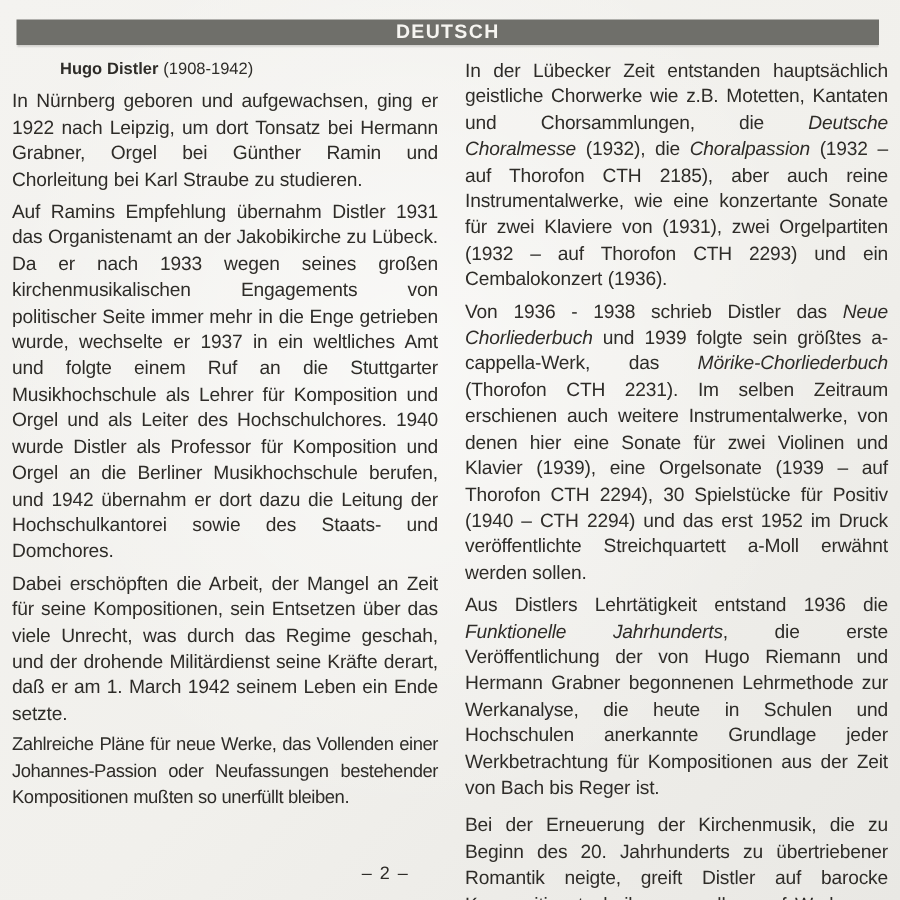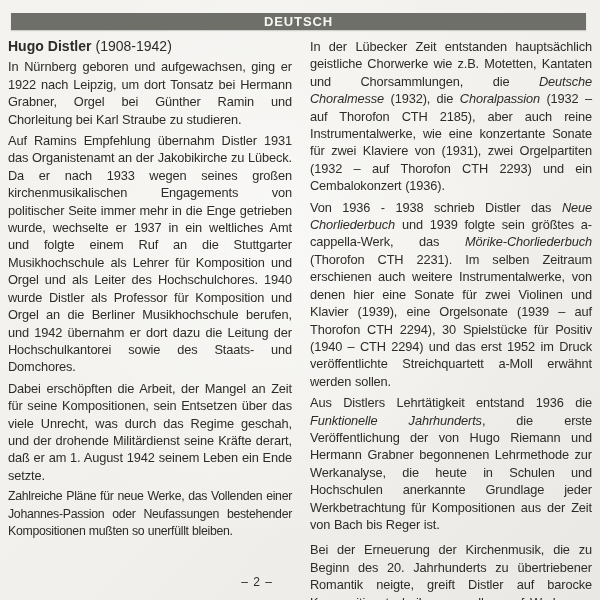--- a/index.html
+++ b/index.html
@@ -48,24 +48,25 @@
     line-height: 17.4px;
     letter-spacing: -0.12px;
     hyphens: auto;
     -webkit-hyphens: auto;
     word-spacing: 0.2px;
   }
   .col-left  { left: 8px;   width: 284px; }
   .col-right { left: 310px; width: 282px; }
   .para { margin: 0 0 4px 0; }
   .para.heading {
-    font-size: 14px;
+    font-size: 11px;
     margin-bottom: 3px;
     text-align: left;
     letter-spacing: 0;
+    margin-left: 32px;
   }
   .para.small {
     font-size: 12.3px;
     letter-spacing: -0.3px;
   }
   .para.gap-top { margin-top: 8px; }
   .b  { font-weight: bold; }
   .it { font-style: italic; }
   .footer {
     position: absolute;
@@ -83,21 +84,21 @@
 
 <div class="page" style="--bar-color: #6f6f6a; --bar-text-color: #f6f5f1; --text-color: #2e2c28;">
   <div class="header-bar">
     <span class="header-label">DEUTSCH</span>
   </div>
 
   <div class="col col-left">
       <p class="para heading"><span class="b">Hugo Distler </span><span>(1908-1942)</span></p>
       <p class="para"><span>In Nürnberg geboren und aufgewachsen, ging er 1922 nach Leipzig, um dort Tonsatz bei Hermann Grabner, Orgel bei Günther Ramin und Chorleitung bei Karl Straube zu studieren.</span></p>
       <p class="para"><span>Auf Ramins Empfehlung übernahm Distler 1931 das Organistenamt an der Jakobikirche zu Lübeck. Da er nach 1933 wegen seines großen kirchenmusikalischen Engagements von politischer Seite immer mehr in die Enge getrieben wurde, wechselte er 1937 in ein weltliches Amt und folgte einem Ruf an die Stuttgarter Musikhochschule als Lehrer für Komposition und Orgel und als Leiter des Hochschulchores. 1940 wurde Distler als Professor für Komposition und Orgel an die Berliner Musikhochschule berufen, und 1942 übernahm er dort dazu die Leitung der Hochschulkantorei sowie des Staats- und Domchores.</span></p>
-      <p class="para"><span>Dabei erschöpften die Arbeit, der Mangel an Zeit für seine Kompositionen, sein Entsetzen über das viele Unrecht, was durch das Regime geschah, und der drohende Militärdienst seine Kräfte derart, daß er am 1. August 1942 seinem Leben ein Ende setzte.</span></p>
+      <p class="para"><span>Dabei erschöpften die Arbeit, der Mangel an Zeit für seine Kompositionen, sein Entsetzen über das viele Unrecht, was durch das Regime geschah, und der drohende Militärdienst seine Kräfte derart, daß er am 1. March 1942 seinem Leben ein Ende setzte.</span></p>
       <p class="para small"><span>Zahlreiche Pläne für neue Werke, das Vollenden einer Johannes-Passion oder Neufassungen bestehender Kompositionen mußten so unerfüllt bleiben.</span></p>
     </div>
   <div class="col col-right">
       <p class="para"><span>In der Lübecker Zeit entstanden hauptsächlich geistliche Chorwerke wie z.B. Motetten, Kantaten und Chorsammlungen, die </span><span class="it">Deutsche Choralmesse</span><span> (1932), die </span><span class="it">Choralpassion</span><span> (1932 – auf Thorofon CTH 2185), aber auch reine Instrumentalwerke, wie eine konzertante Sonate für zwei Klaviere von (1931), zwei Orgelpartiten (1932 – auf Thorofon CTH 2293) und ein Cembalokonzert (1936).</span></p>
       <p class="para"><span>Von 1936 - 1938 schrieb Distler das </span><span class="it">Neue Chorliederbuch</span><span> und 1939 folgte sein größtes a-cappella-Werk, das </span><span class="it">Mörike-Chorliederbuch</span><span> (Thorofon CTH 2231). Im selben Zeitraum erschienen auch weitere Instrumentalwerke, von denen hier eine Sonate für zwei Violinen und Klavier (1939), eine Orgelsonate (1939 – auf Thorofon CTH 2294), 30 Spielstücke für Positiv (1940 – CTH 2294) und das erst 1952 im Druck veröffentlichte Streichquartett a-Moll erwähnt werden sollen.</span></p>
       <p class="para"><span>Aus Distlers Lehrtätigkeit entstand 1936 die </span><span class="it">Funktionelle Jahrhunderts</span><span>, die erste Veröffentlichung der von Hugo Riemann und Hermann Grabner begonnenen Lehrmethode zur Werkanalyse, die heute in Schulen und Hochschulen anerkannte Grundlage jeder Werkbetrachtung für Kompositionen aus der Zeit von Bach bis Reger ist.</span></p>
       <p class="para gap-top"><span>Bei der Erneuerung der Kirchenmusik, die zu Beginn des 20. Jahrhunderts zu übertriebener Romantik neigte, greift Distler auf barocke Kompositionstechniken, vor allem auf Werke von Heinrich Schütz, zurück.</span></p>
     </div>
 
   <div class="footer">

